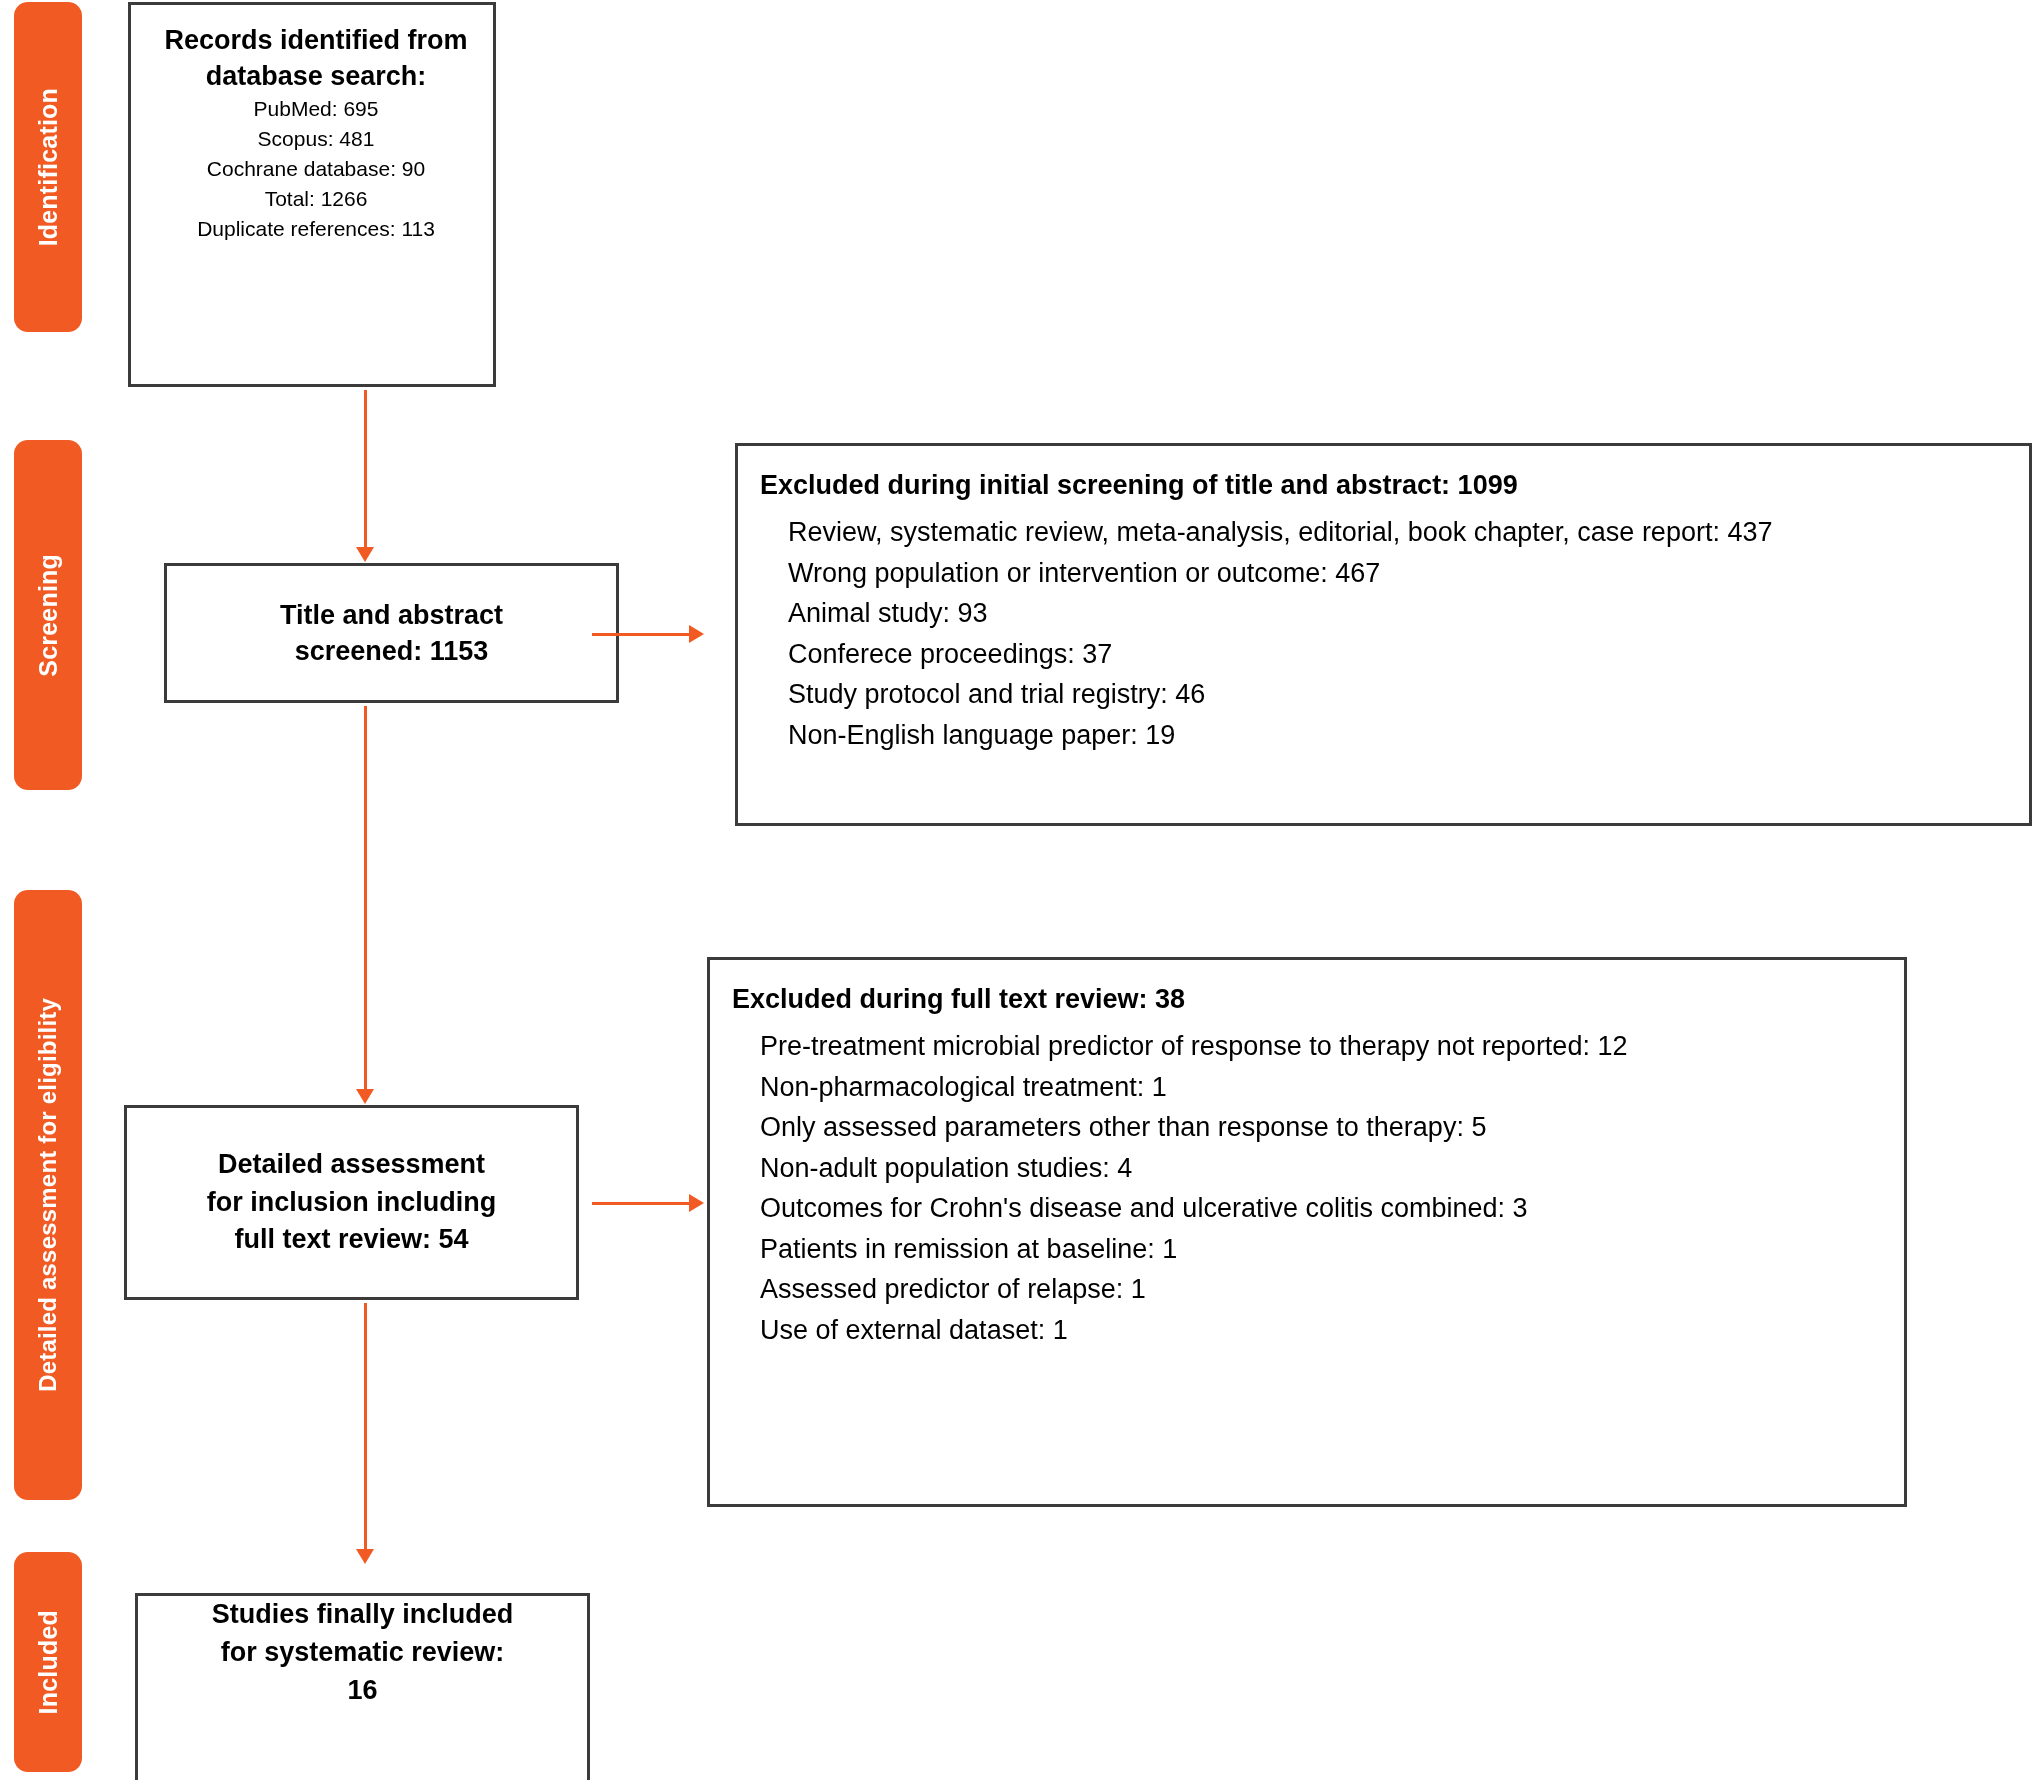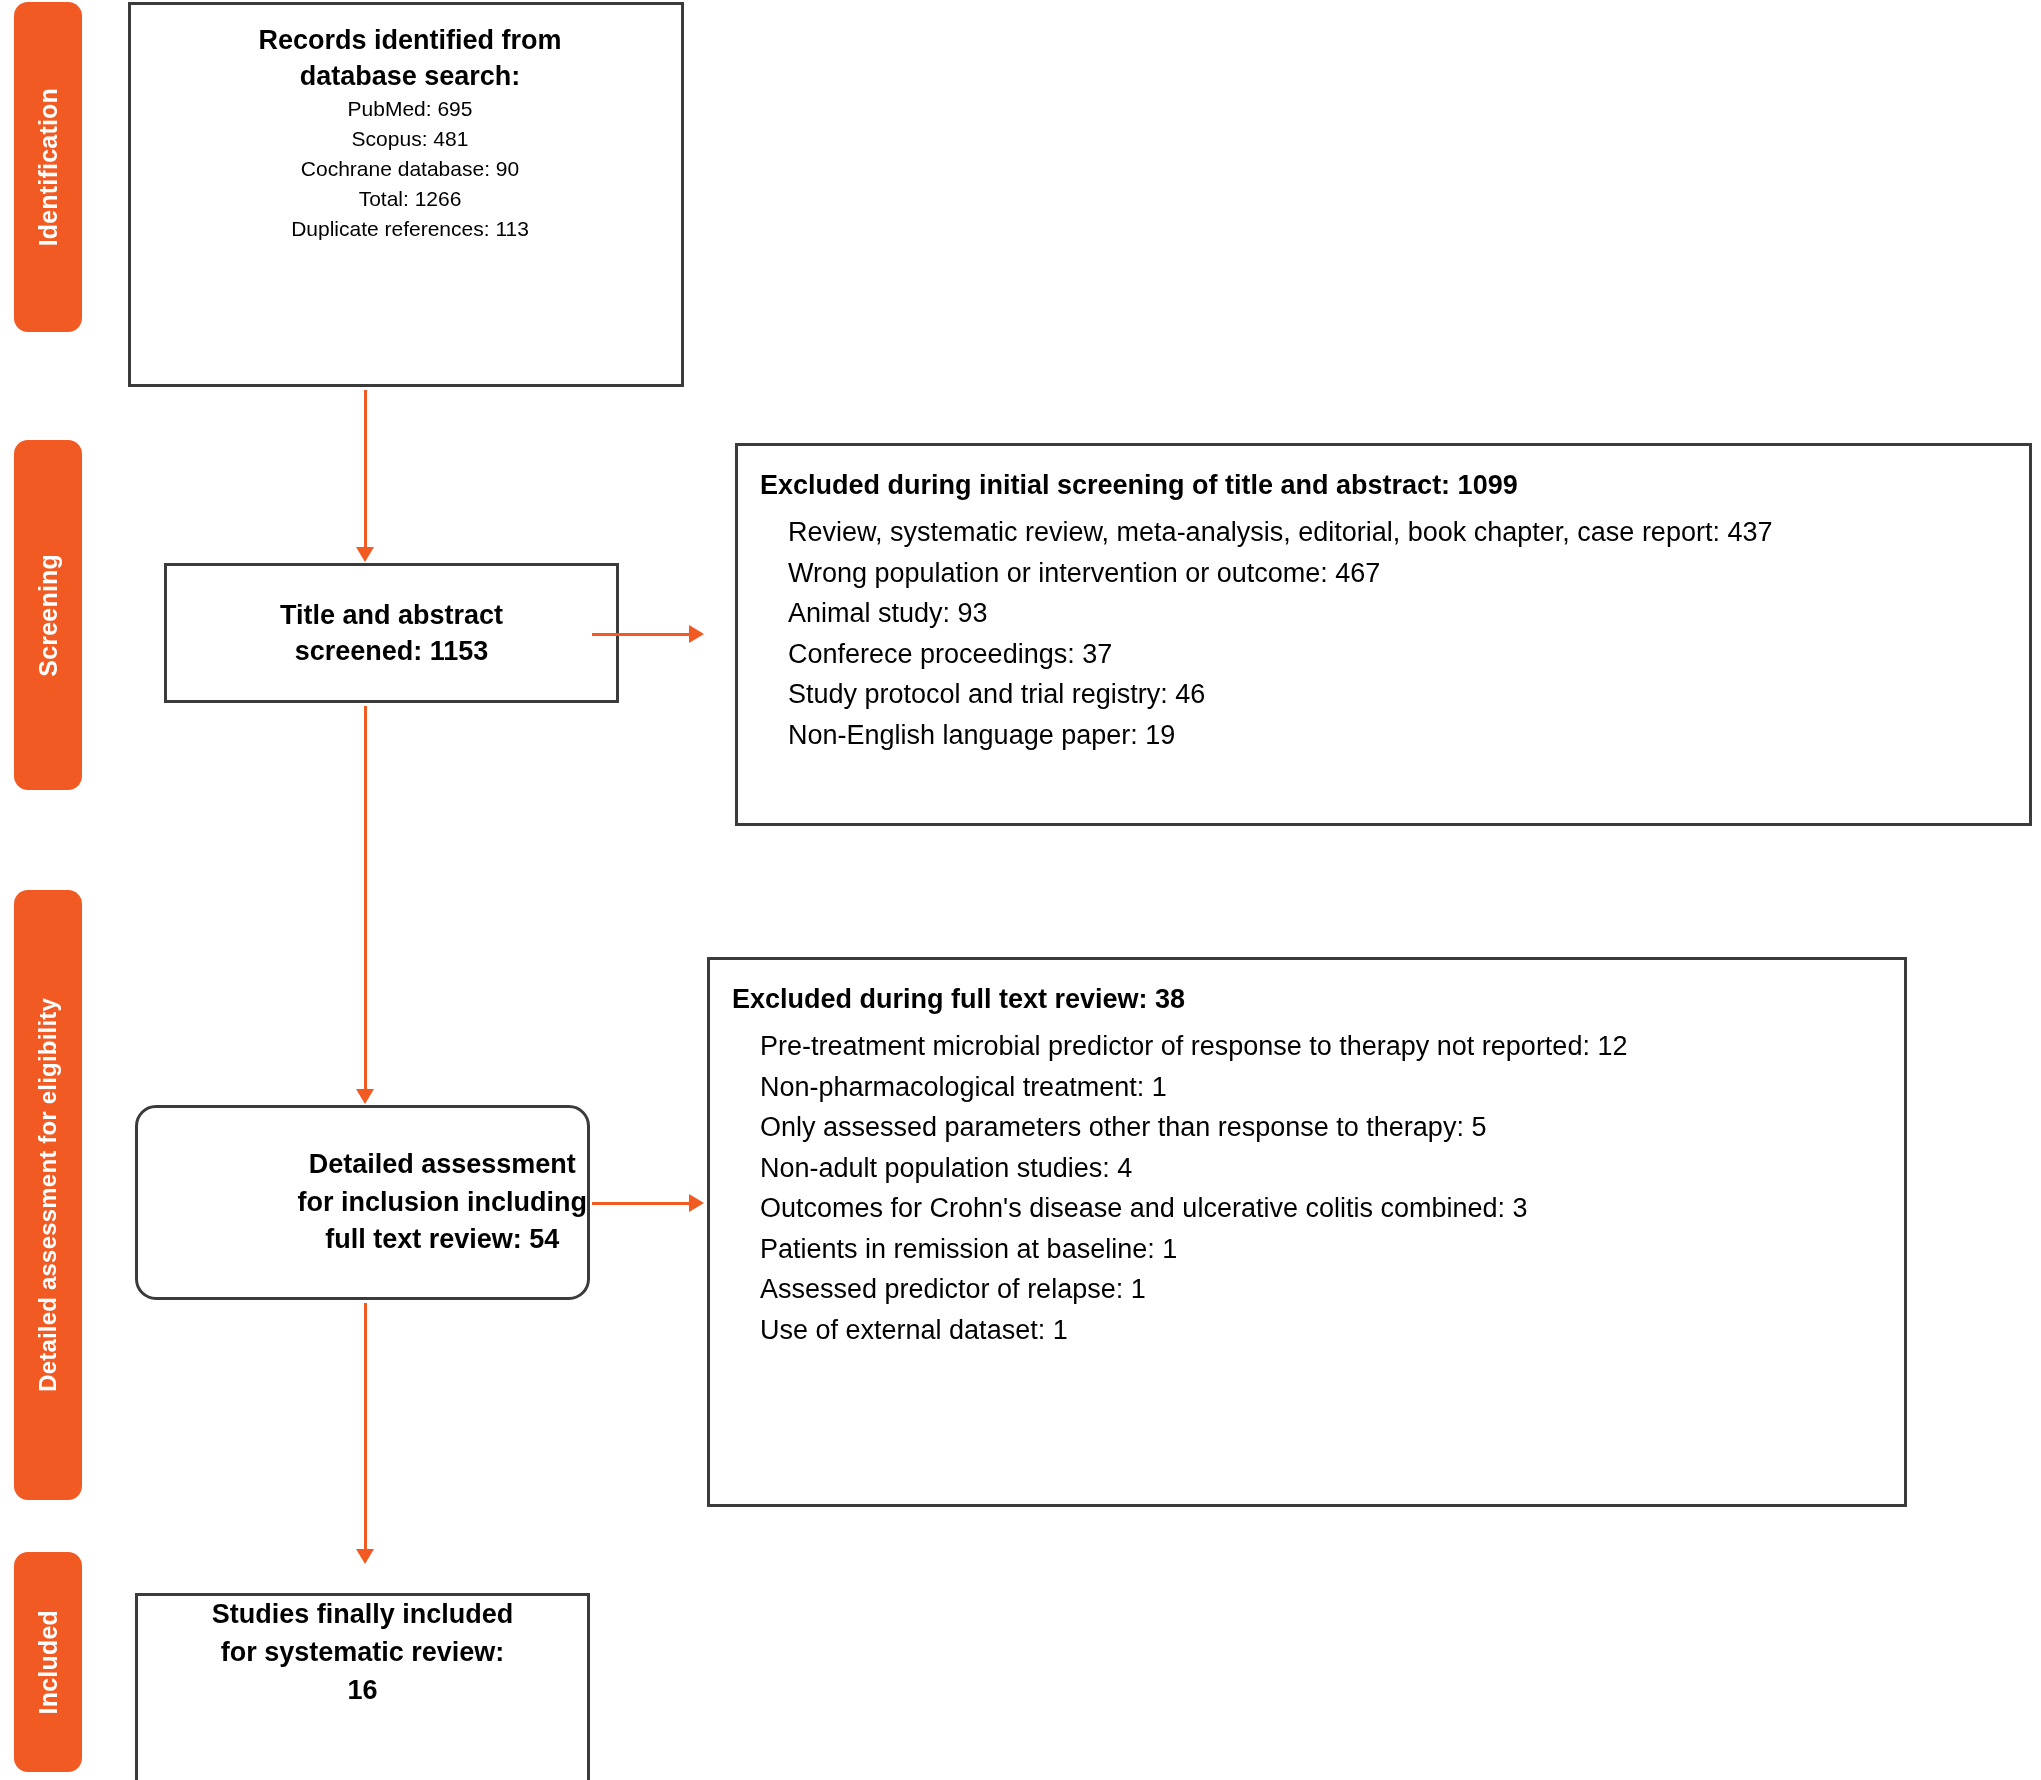--- a/index.html
+++ b/index.html
@@ -54,21 +54,21 @@
 
   
   .box {
     position: absolute;
     background: #ffffff;
     border: 3px solid #3b3b3b;
   }
 
   #box-identified {
     left: 128px; top: 2px;
-    width: 556px; height: 385px;
+    width: 368px; height: 385px;
     padding: 18px 8px 10px 16px;
   }
   #box-identified .title {
     font-weight: bold;
     font-size: 27px;
     line-height: 1.32;
     text-align: center;
   }
   #box-identified .line {
     font-size: 21px;
@@ -83,23 +83,23 @@
     display: flex; align-items: center; justify-content: center; margin-left: 20px;
   }
   #box-screened .inner {
     font-weight: bold;
     font-size: 27px;
     line-height: 1.35;
     text-align: center;
   }
 
   #box-detailed {
-    left: 135px; top: 1105px;
+    left: 124px; top: 1105px;
     width: 455px; height: 195px;
-    display: flex; align-items: center; justify-content: flex-end; border-radius: 21px;
+    display: flex; align-items: center; justify-content: center;
   }
   #box-detailed .inner {
     font-weight: bold;
     font-size: 27px;
     line-height: 1.4;
     text-align: center;
   }
 
   #box-included {
     left: 135px; top: 1565px;

